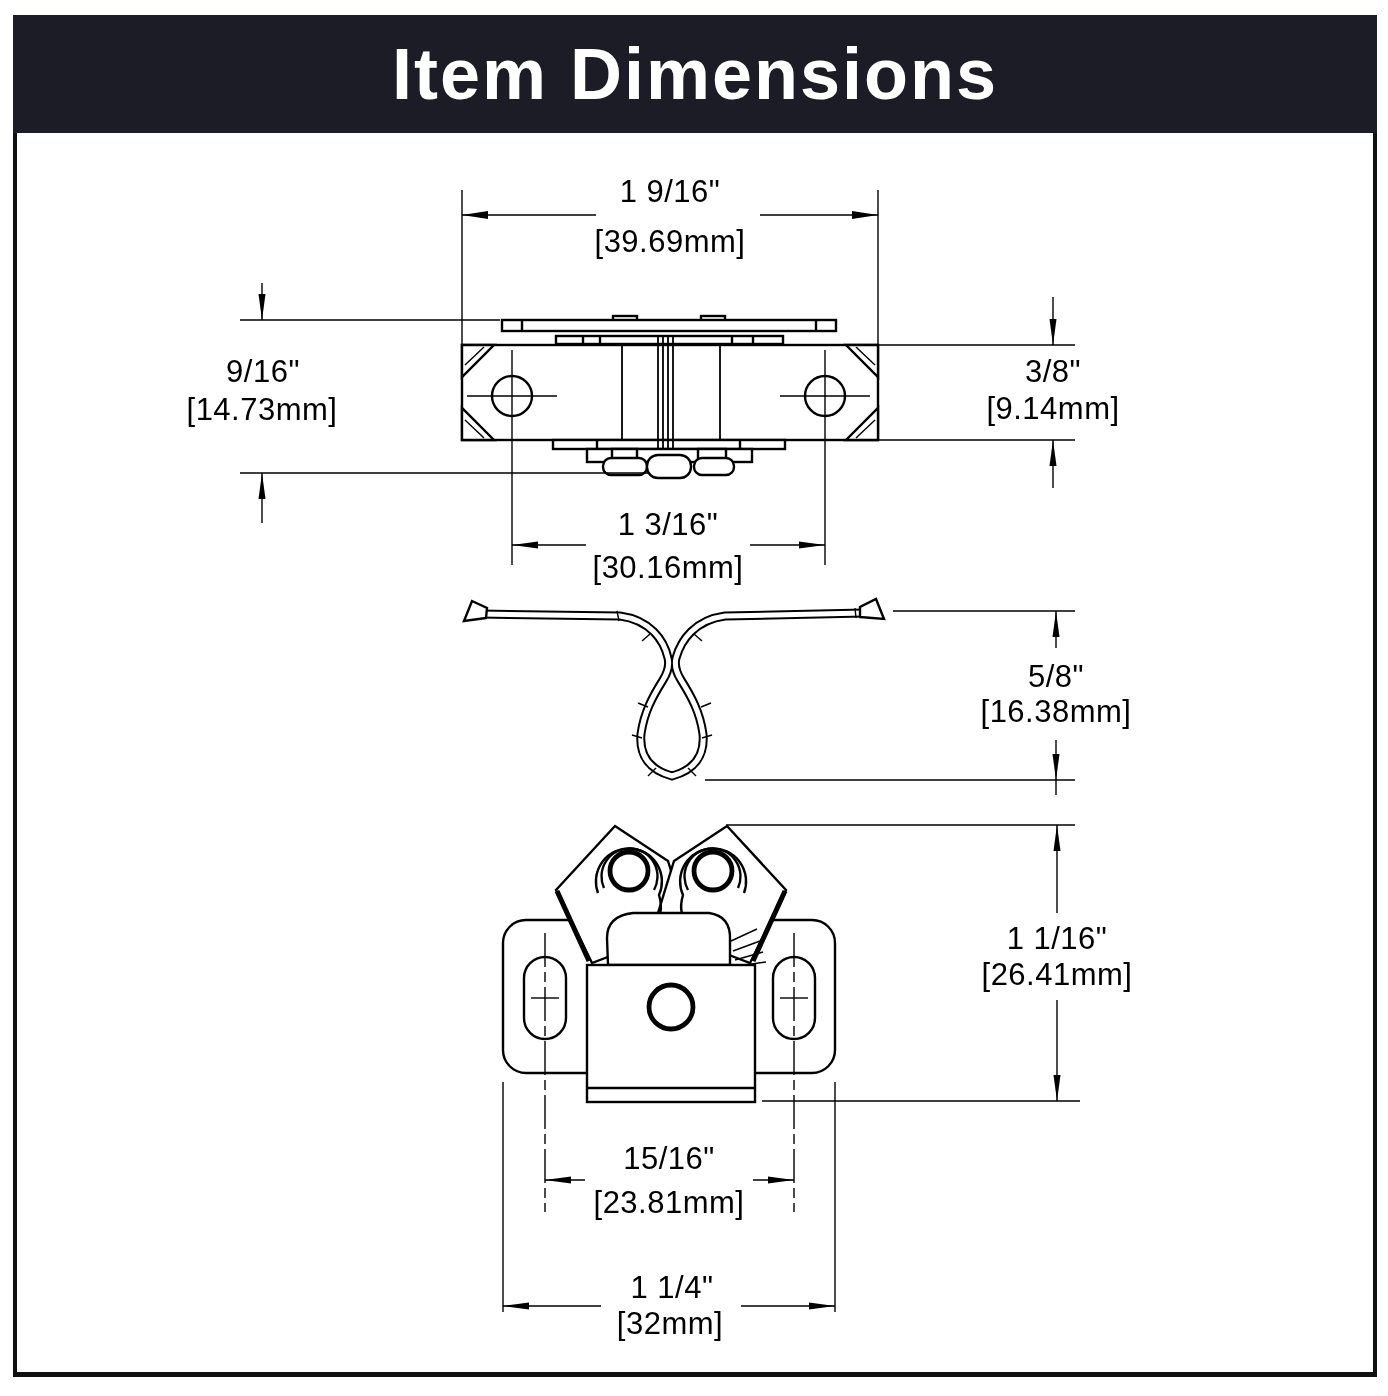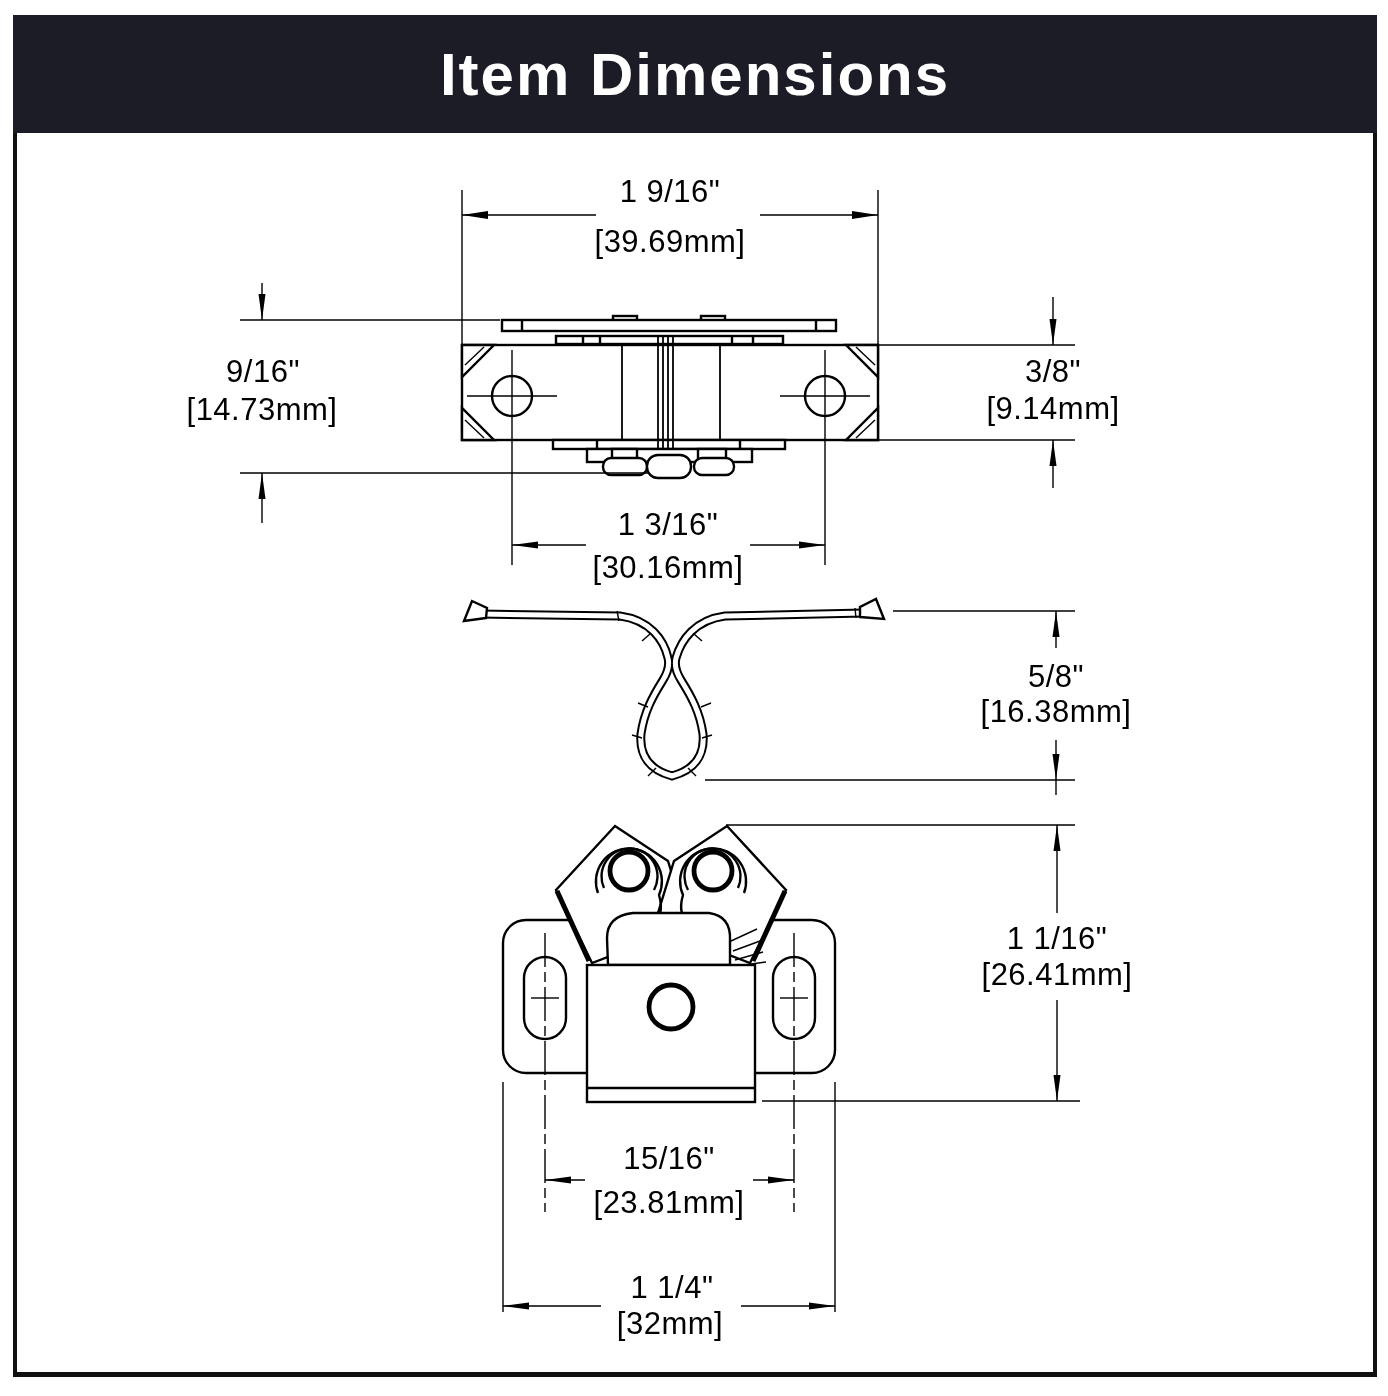--- a/index.html
+++ b/index.html
@@ -2,21 +2,21 @@
 <html><head>
 <meta charset="utf-8">
 <style>
   html,body{margin:0;padding:0;background:#ffffff;}
   #page{position:relative;width:1388px;height:1396px;background:#ffffff;
         font-family:"Liberation Sans", sans-serif;overflow:hidden;}
   #frame{position:absolute;left:13px;top:15px;width:1356px;height:1357px;
          border-left:4px solid #111;border-right:4px solid #111;border-bottom:5px solid #111;}
   #titlebar{position:absolute;left:13px;top:15px;width:1364px;height:118px;
             display:flex;align-items:center;justify-content:center;}
-  #titlebar .t{font-size:60px;font-weight:700;letter-spacing:2px;}
+  #titlebar .t{font-size:72px;font-weight:700;letter-spacing:2px;}
   svg{position:absolute;left:0;top:0;}
   .ln{stroke:#000;stroke-width:2.4;fill:none;}
   .fw{stroke:#000;stroke-width:2.4;fill:#fff;}
   .thin{stroke:#000;stroke-width:1.4;fill:none;}
   .axle{stroke:#000;stroke-width:1.8;fill:none;}
   .bold{stroke:#000;stroke-width:4.8;fill:#fff;}
   .thick{stroke:#000;stroke-width:5;fill:none;}
   .arr{fill:#000;stroke:none;}
   text.dim{font-size:31px;letter-spacing:0.5px;fill:#000;text-anchor:middle;
            font-family:"Liberation Sans", sans-serif;}

